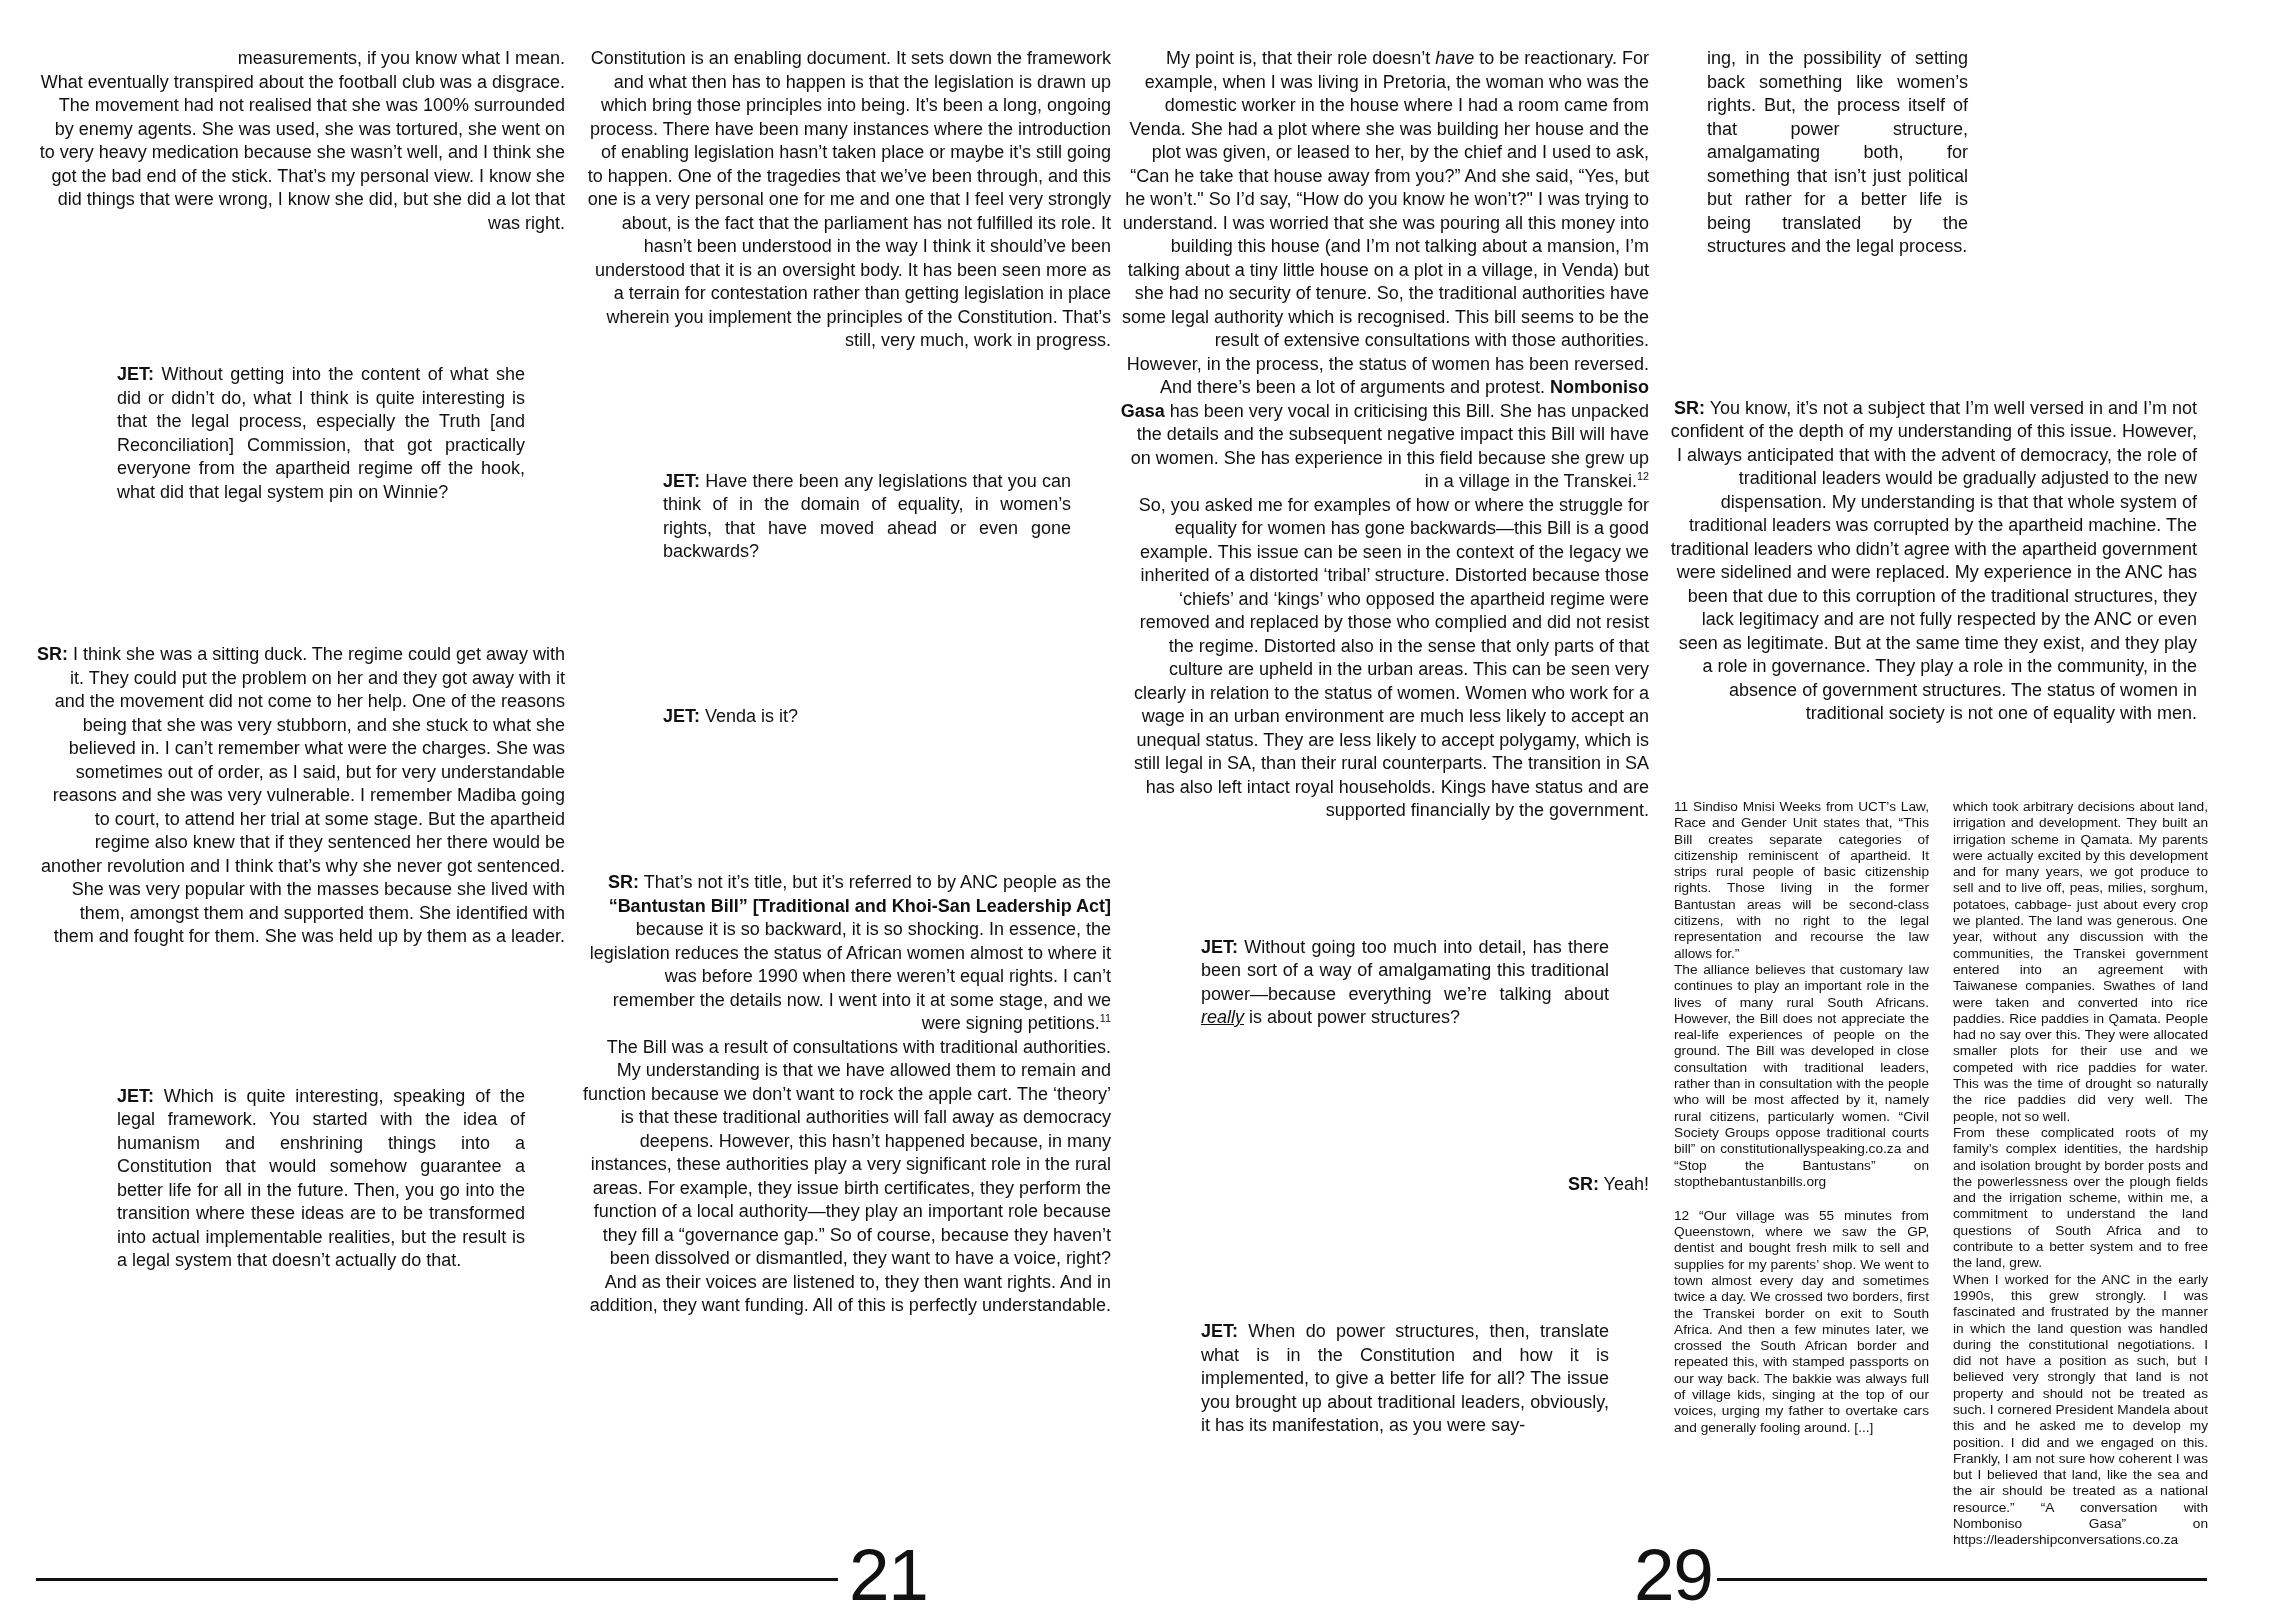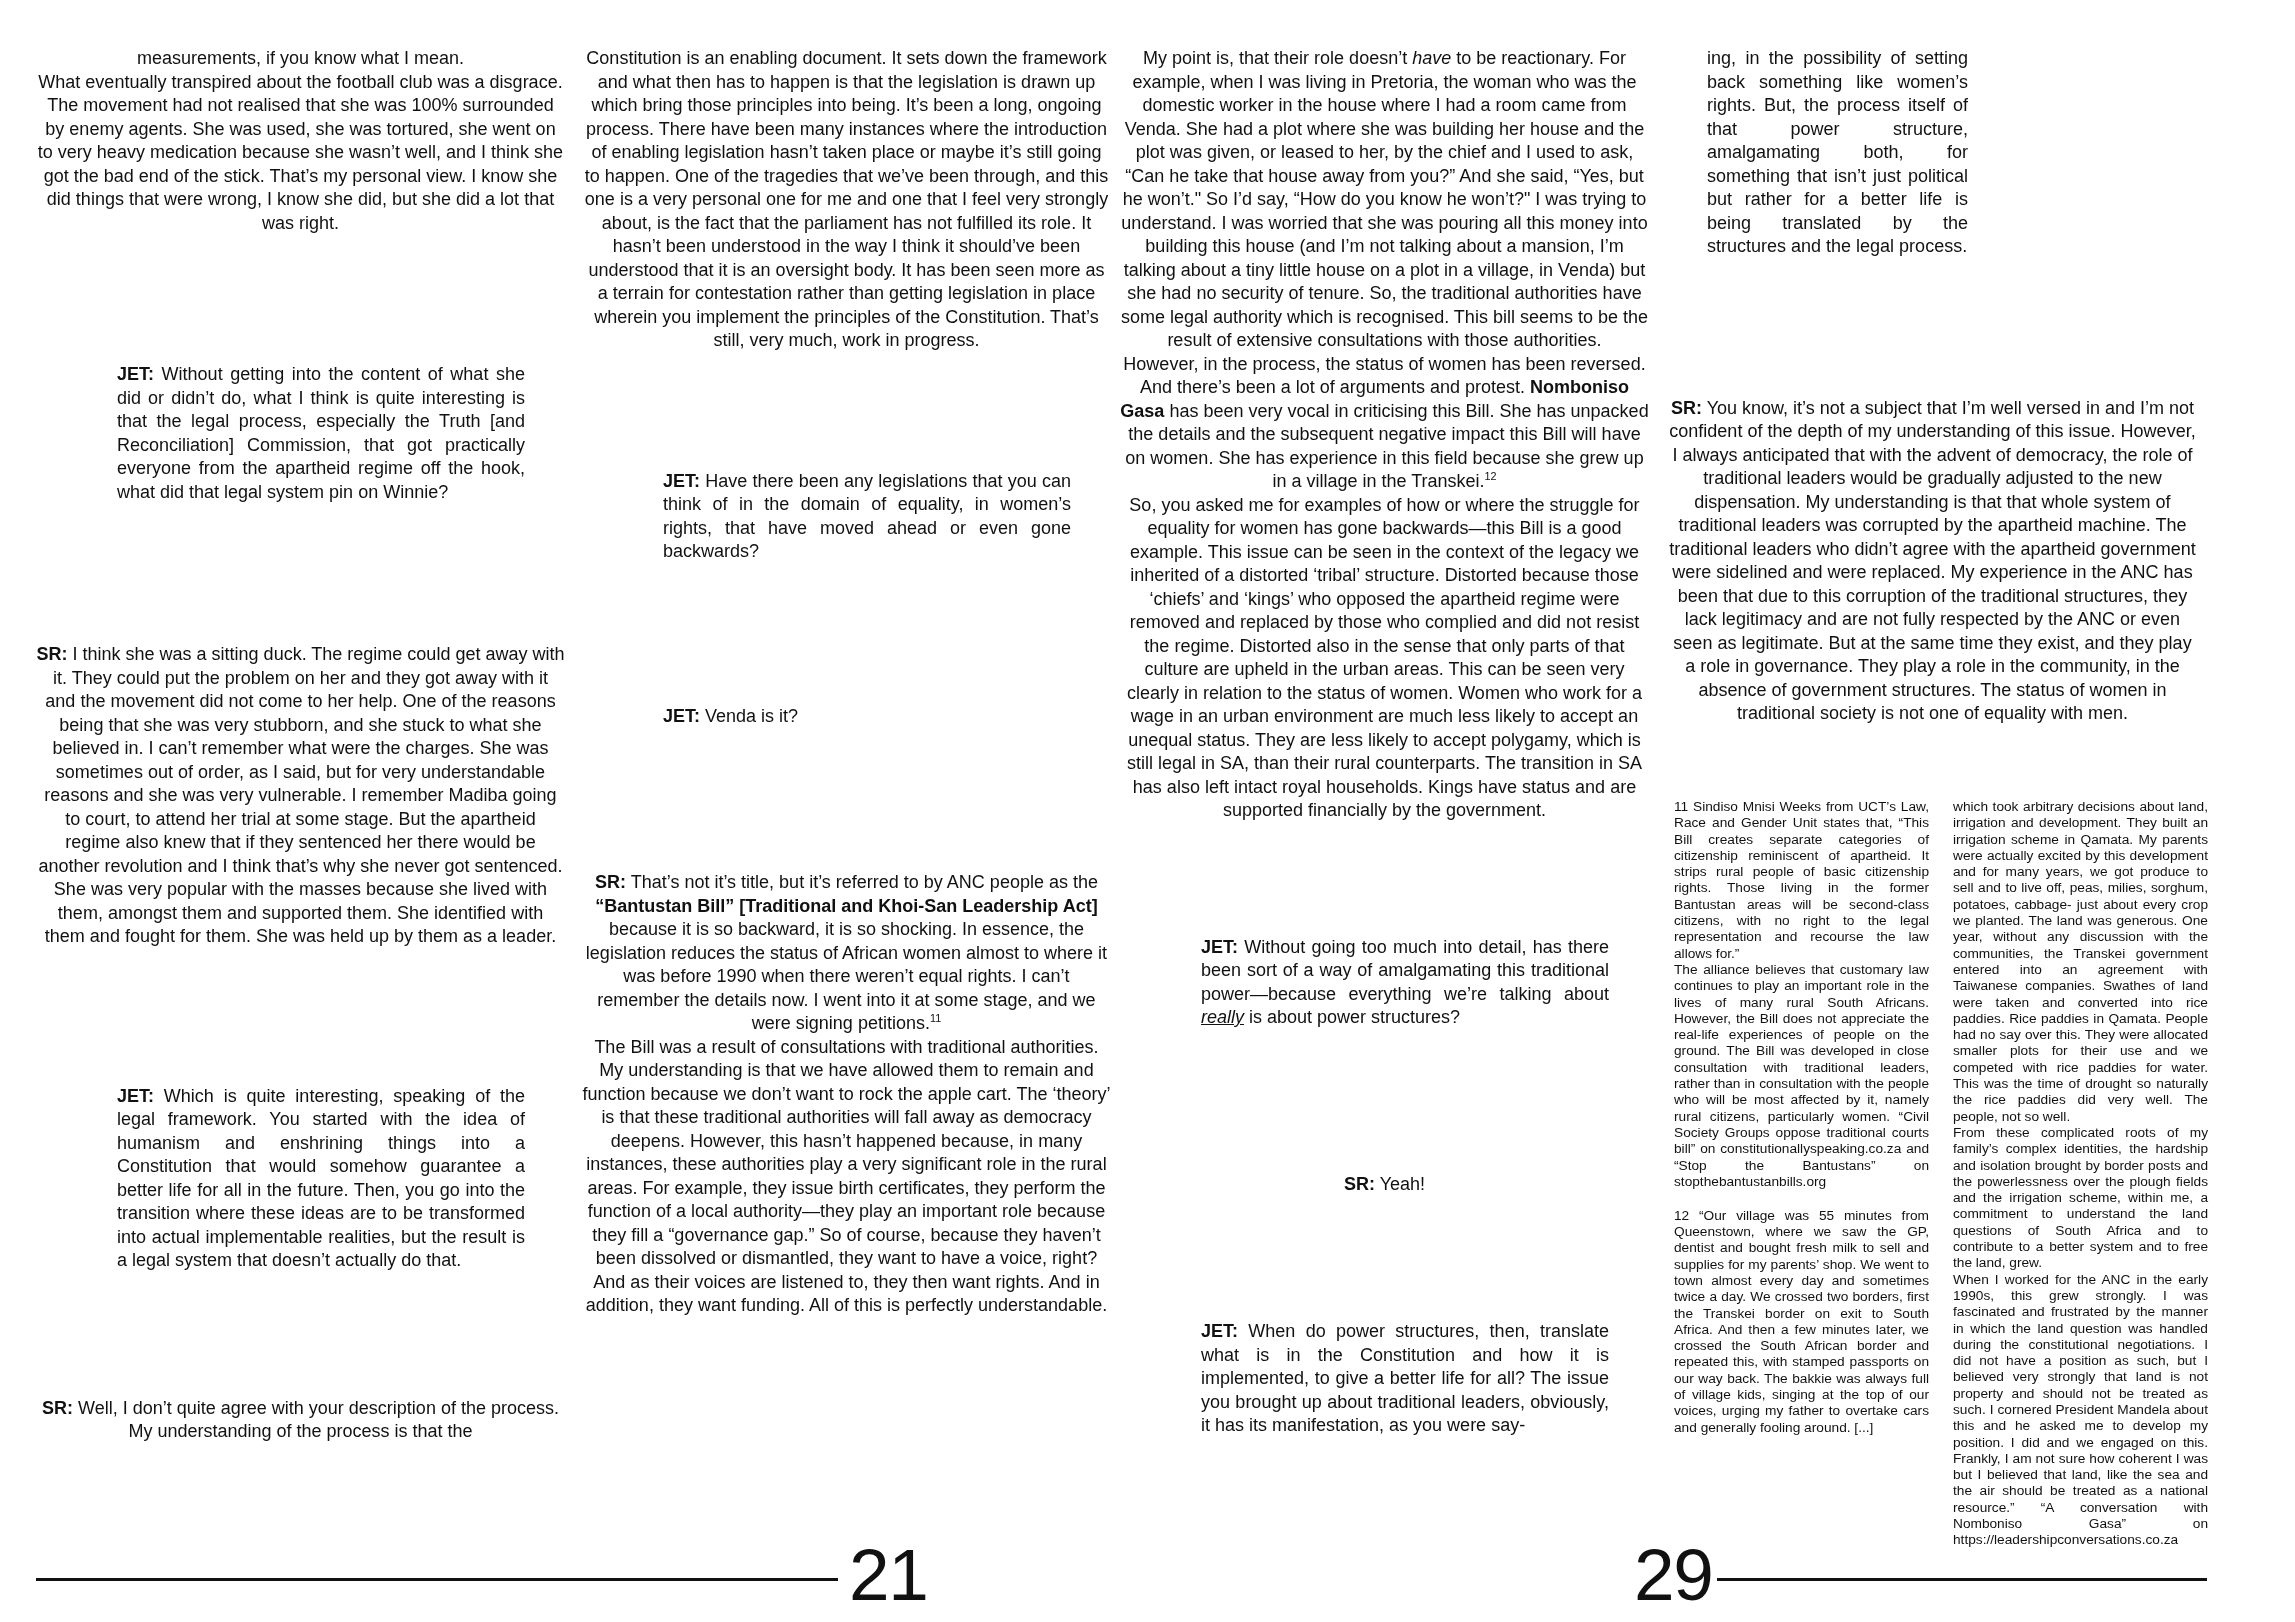--- a/index.html
+++ b/index.html
@@ -11,21 +11,21 @@
   .page.left  { left:0; }
   .page.right { left:1080px; }
 
   .col { position:absolute; top:0; width:529px; font-size:18px; line-height:23.5px; }
   .col-1 { left:36px; }
   .col-2 { left:582px; }
   .col-3 { left:40px; }
   .col-4 { left:588px; }
 
   .block p { margin:0; }
-  .block.center  { text-align:center; }
+  .block.center  { text-align:right; }
   .block.justify { text-align:justify; padding-left:81px; padding-right:40px; }
   .block.justify-narrow { text-align:justify; padding-left:39px; padding-right:229px; }
 
   
   .mt-s1 { margin-top:47px; }
   .c1-b2 { margin-top:128px; } .c1-b3 { margin-top:139px; }
   .c1-b4 { margin-top:136px; } .c1-b5 { margin-top:124px; }
   .c2-b2 { margin-top:117px; } .c2-b3 { margin-top:133px; }
   .c2-b4 { margin-top:141px; } .c2-b5 { margin-top:143px; }
   .c3-b2 { margin-top:113px; } .c3-b3 { margin-top:143px; }
@@ -66,23 +66,20 @@
           <p><span>What eventually transpired about the football club was a disgrace. The movement had not realised that she was 100% surrounded by enemy agents. She was used, she was tortured, she went on to very heavy medication because she wasn’t well, and I think she got the bad end of the stick. That’s my personal view. I know she did things that were wrong, I know she did, but she did a lot that was right.</span></p>
         </div>
       <div class="block justify c1-b2">
           <p><span style="font-weight: bold;">JET:</span><span> Without getting into the content of what she did or didn’t do, what I think is quite interesting is that the legal process, especially the Truth [and Reconciliation] Commission, that got practically everyone from the apartheid regime off the hook, what did that legal system pin on Winnie?</span></p>
         </div>
       <div class="block center c1-b3">
           <p><span style="font-weight: bold;">SR:</span><span> I think she was a sitting duck. The regime could get away with it. They could put the problem on her and they got away with it and the movement did not come to her help. One of the reasons being that she was very stubborn, and she stuck to what she believed in. I can’t remember what were the charges. She was sometimes out of order, as I said, but for very understandable reasons and she was very vulnerable. I remember Madiba going to court, to attend her trial at some stage. But the apartheid regime also knew that if they sentenced her there would be another revolution and I think that’s why she never got sentenced. She was very popular with the masses because she lived with them, amongst them and supported them. She identified with them and fought for them. She was held up by them as a leader.</span></p>
         </div>
       <div class="block justify c1-b4">
           <p><span style="font-weight: bold;">JET:</span><span> Which is quite interesting, speaking of the legal framework. You started with the idea of humanism and enshrining things into a Constitution that would somehow guarantee a better life for all in the future. Then, you go into the transition where these ideas are to be transformed into actual implementable realities, but the result is a legal system that doesn’t actually do that.</span></p>
-        </div>
-      <div class="block center c1-b5">
-          <p><span style="font-weight: bold;">SR:</span><span> Well, I don’t quite agree with your description of the process. My understanding of the process is that the</span></p>
         </div>
     </div>
     <div class="col col-2">
       <div class="block center mt-s1">
           <p><span>Constitution is an enabling document. It sets down the framework and what then has to happen is that the legislation is drawn up which bring those principles into being. It’s been a long, ongoing process. There have been many instances where the introduction of enabling legislation hasn’t taken place or maybe it’s still going to happen. One of the tragedies that we’ve been through, and this one is a very personal one for me and one that I feel very strongly about, is the fact that the parliament has not fulfilled its role. It hasn’t been understood in the way I think it should’ve been understood that it is an oversight body. It has been seen more as a terrain for contestation rather than getting legislation in place wherein you implement the principles of the Constitution. That’s still, very much, work in progress.</span></p>
         </div>
       <div class="block justify c2-b2">
           <p><span style="font-weight: bold;">JET:</span><span> Have there been any legislations that you can think of in the domain of equality, in women’s rights, that have moved ahead or even gone backwards?</span></p>
         </div>
       <div class="block justify c2-b4">

